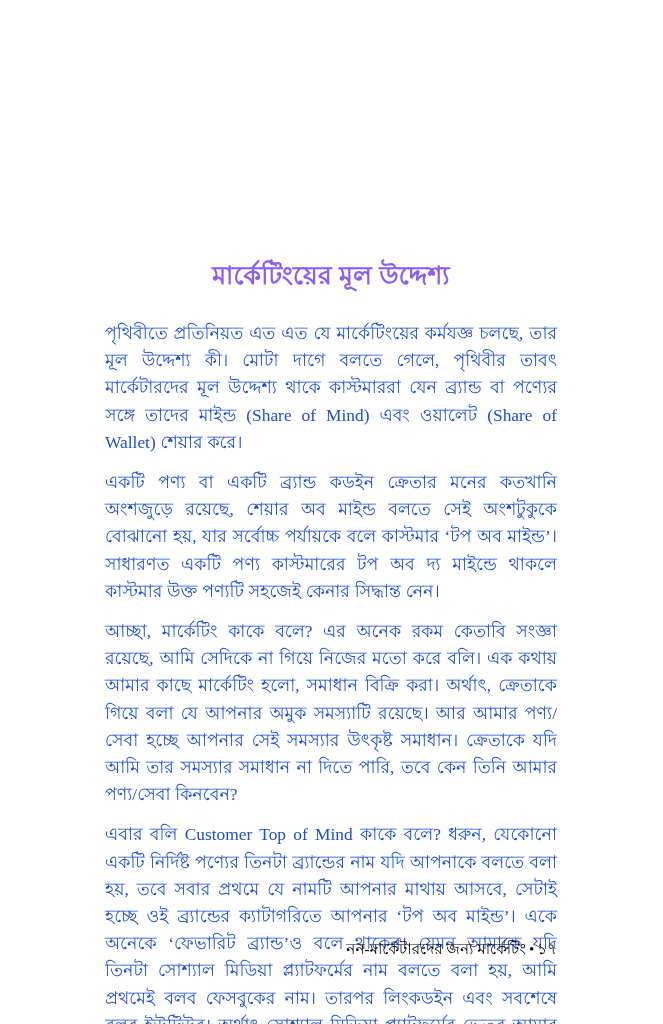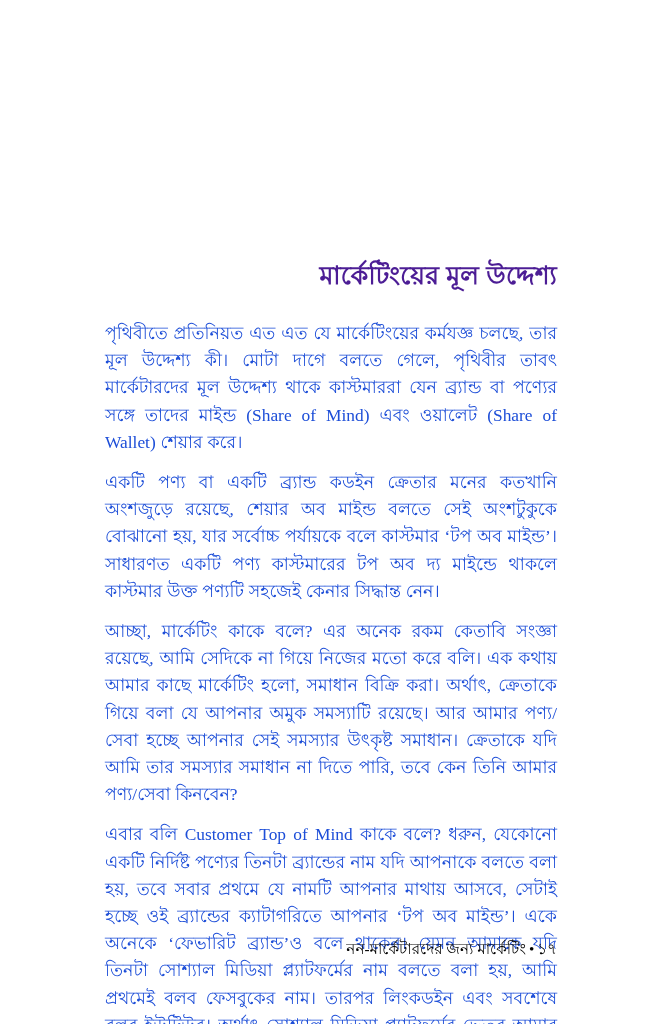--- a/index.html
+++ b/index.html
@@ -31,23 +31,23 @@
     left: 105px;
     top: 258px;
     width: 452px;
   }
 
   .chapter-title {
     font-family: "Liberation Sans", "DejaVu Sans", sans-serif;
     font-weight: bold;
     font-size: 25px;
     line-height: 34px;
-    text-align: right;
+    text-align: center;
     letter-spacing: 0.2px;
-    color: #4c1d95;
+    color: #8b5cf6;
     margin: 0 0 28px 0;
     white-space: nowrap;
   }
 
   .para {
     font-family: "Liberation Serif", "DejaVu Serif", serif;
     font-size: 17.4px;
     line-height: 27.2px;
     text-align: justify;
     text-justify: inter-word;

